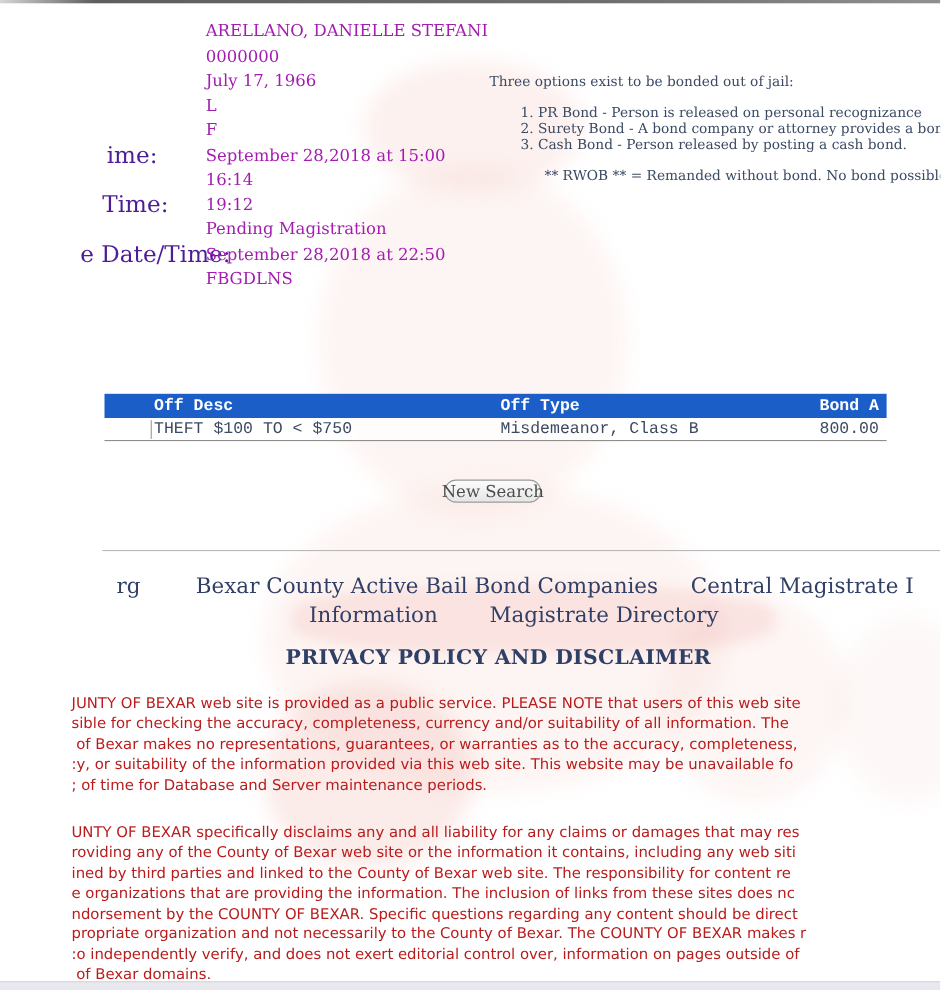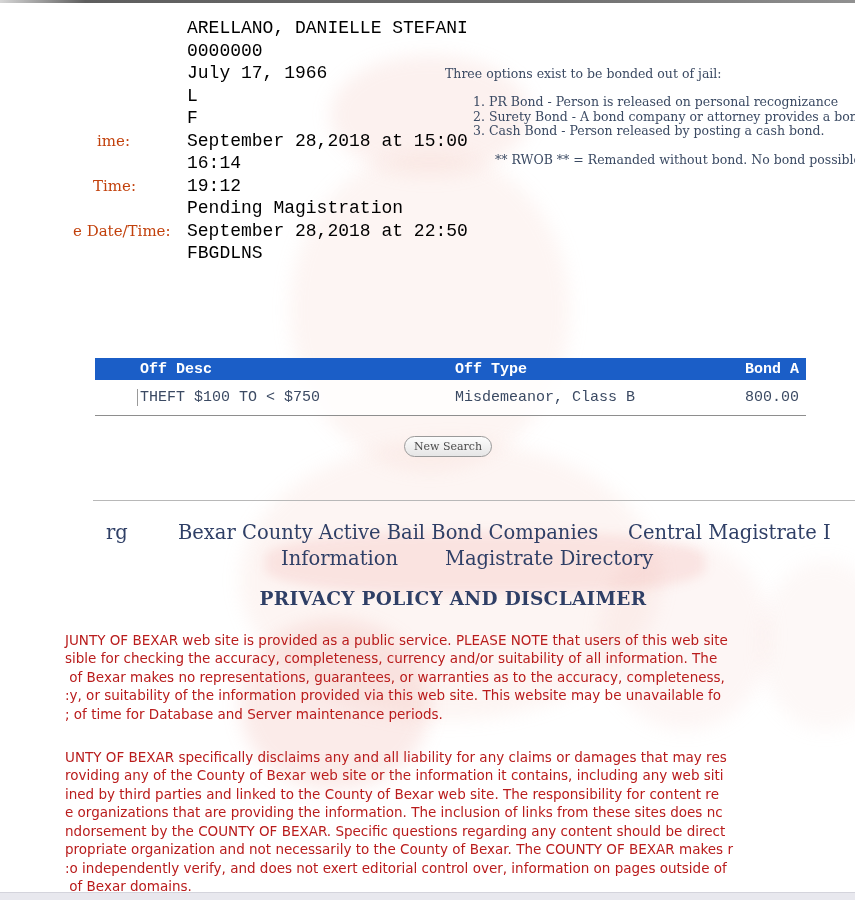--- a/index.html
+++ b/index.html
@@ -20,47 +20,47 @@
   .wm { position:absolute; border-radius:50%; filter:blur(9px); pointer-events:none; }
   .wm-hat    { left:330px; top:55px;  width:200px; height:120px; background:rgba(236,166,156,0.16); }
   .wm-face   { left:290px; top:150px; width:280px; height:320px; background:rgba(238,182,172,0.14); }
   .wm-body   { left:240px; top:440px; width:420px; height:280px; background:rgba(240,176,166,0.13); }
   .wm-sleeve { left:240px; top:620px; width:190px; height:170px; background:rgba(232,130,118,0.16); }
   .wm-arm    { left:600px; top:540px; width:170px; height:190px; background:rgba(240,185,176,0.13); }
   .wm-right  { left:760px; top:560px; width:130px; height:170px; background:rgba(242,196,188,0.12); }
   .wm-text   { left:265px; top:532px; width:440px; height:62px; border-radius:40%; background:rgba(222,72,60,0.10); filter:blur(6px); }
 
   
-  .fld { position:absolute; font-size:18px; line-height:20px; color:#000000; white-space:nowrap;font-family:Liberation Mono, monospace; }
-  .lab { position:absolute; font-size:15px; line-height:20px; color:#c2410c; white-space:nowrap; }
+  .fld { position:absolute; font-size:15px; line-height:20px; color:#a21caf; white-space:nowrap; }
+  .lab { position:absolute; font-size:21px; line-height:20px; color:#4c1d95; white-space:nowrap; }
   .v   { left:187px; }
 
   
   .bond { position:absolute; left:445px; top:66px; width:412px; font-size:12.5px; color:#3b4a63; }
   .bond-intro { white-space:nowrap; }
   .bond-list { margin:14px 0 0 44px; }
   .bond-list li { font-size:12.5px; line-height:14.5px; white-space:nowrap; }
   .bond-note { margin:13px 0 0 50px; white-space:nowrap; }
 
   
   .offense-table { position:absolute; left:95px; top:358px; width:711px; font-size:15px;font-family:Liberation Mono, monospace; }
   .t-head { display:flex; align-items:center; height:22px; background:#1b5ec7; color:#ffffff; font-weight:bold; }
-  .t-row  { display:flex; align-items:center; height:36px; background:rgba(255,255,255,0.75);
+  .t-row  { display:flex; align-items:center; height:21px; background:rgba(255,255,255,0.75);
             border-bottom:1px solid #8e8e8e; color:#3b4a63; position:relative; }
   .c1 { width:360px; padding-left:45px; white-space:nowrap; }
   .c2 { width:290px; white-space:nowrap; }
   .c3 { flex:1; white-space:nowrap; }
   .t-row .c1 { border-left:1px solid #9a9a9a; margin-left:42px; padding-left:2px; width:318px; }
 
   
   .new-search {
     position:absolute; left:404px; top:436px; width:88px; height:21px;
     border:1.5px solid #9a9a9a; border-radius:11px;
     background:linear-gradient(#fcfcfc,#e6e6e6);
-    font-family:"DejaVu Serif", serif; font-size:11px; color:#4a4a4a;
+    font-family:"DejaVu Serif", serif; font-size:15px; color:#4a4a4a;
     display:flex; align-items:center; justify-content:center; cursor:pointer; white-space:nowrap;
   }
 
   .divider { position:absolute; left:93px; top:500px; width:762px; height:1px; background:#b8b8b8; }
 
   
   .nav-link { position:absolute; font-size:19.5px; color:#2f3f66; white-space:nowrap; cursor:pointer;margin-left:18px; }
 
   
   .privacy-heading {

